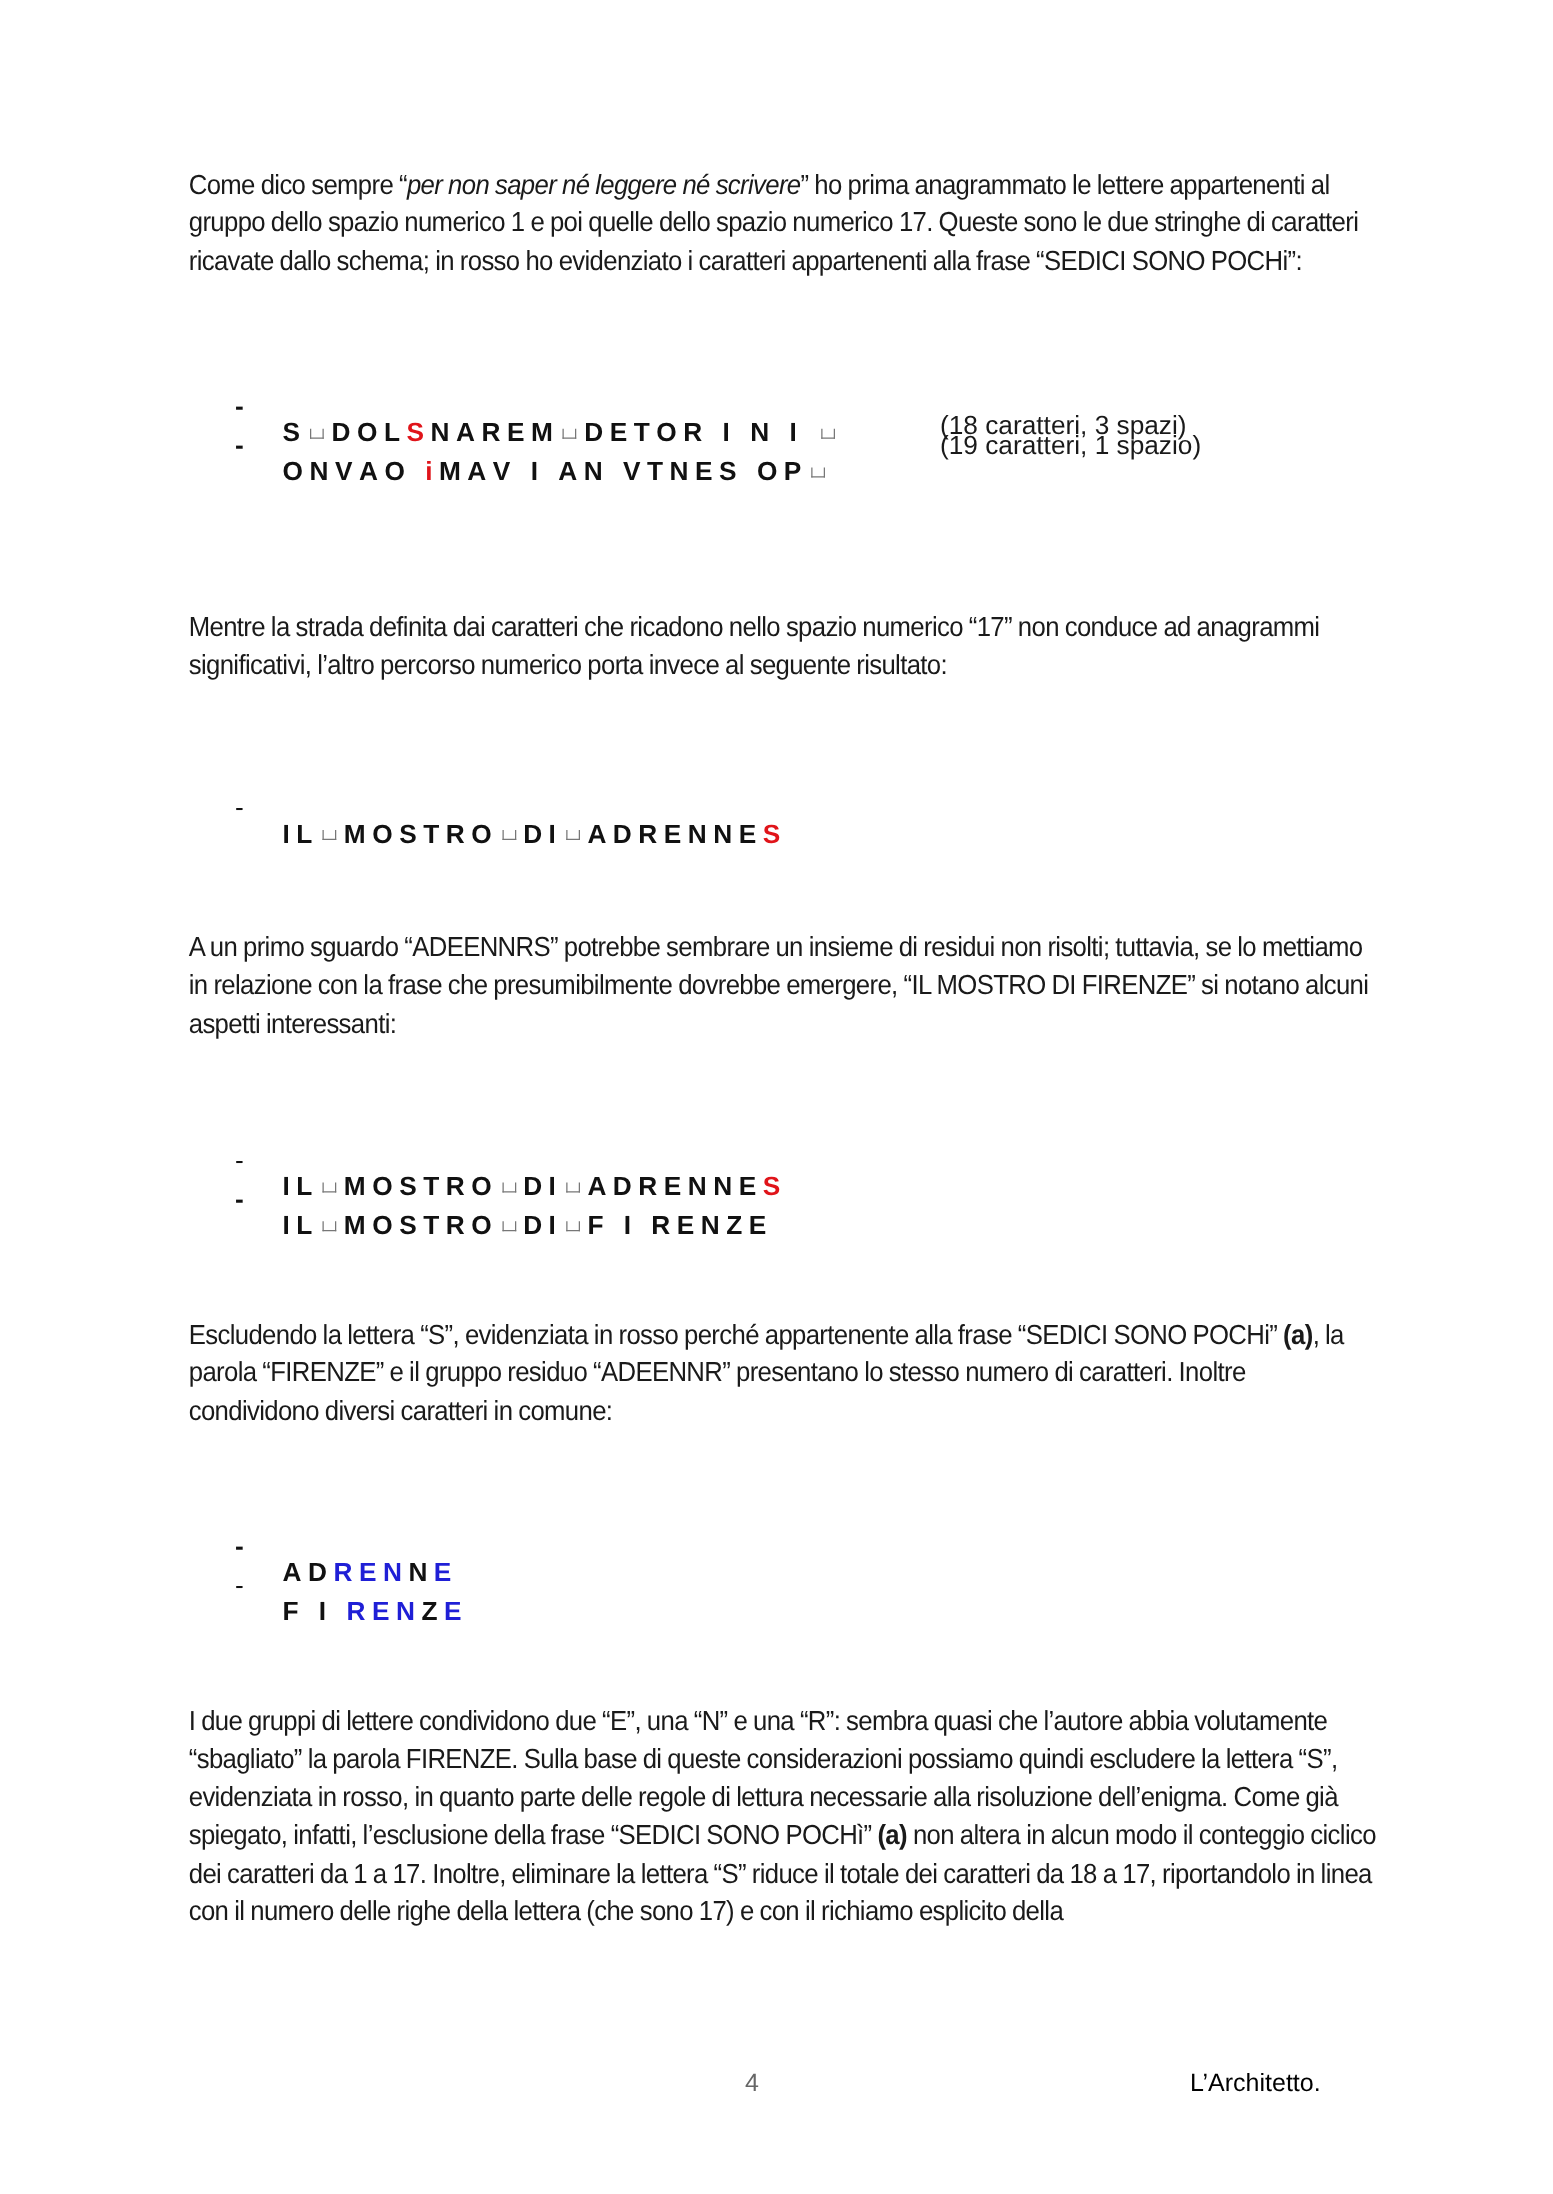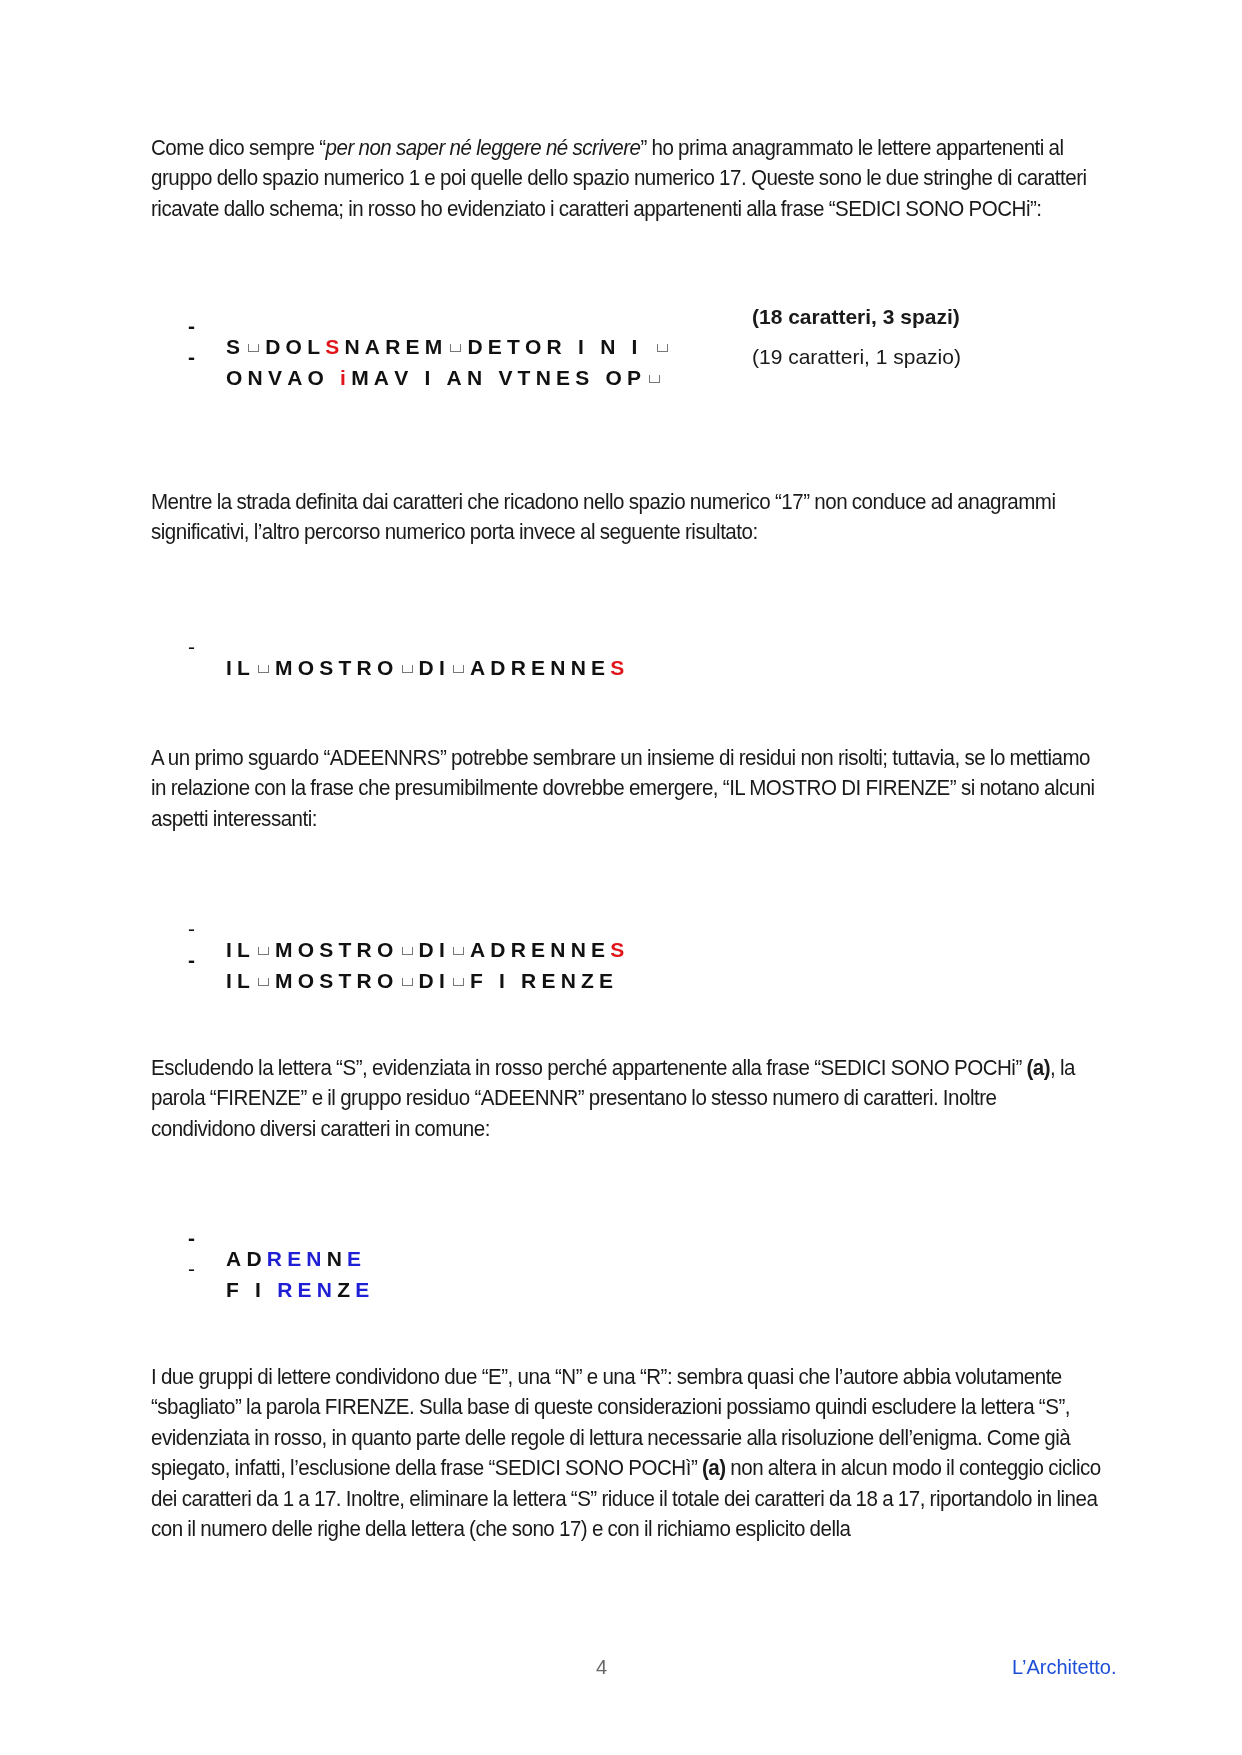--- a/index.html
+++ b/index.html
@@ -17,42 +17,42 @@
   .dash { position: absolute; left: 0; top: 0; font-weight: bold; }
   .dash.light { font-weight: normal; }
   .letters { position: absolute; left: 38px; top: 0; letter-spacing: 5.2px; margin-top: 21px; }
   .letters span.ch { display: inline-block; }
   .letters span.red { color: #e0141a; }
   .letters span.blue { color: #1f1fd6; }
   .letters span.sp { display: inline-block; width: 9px; height: 7px; border: 1px solid #777; border-top: none;
                      margin: 0 6px 0 3px; vertical-align: 2px; letter-spacing: 0; }
   .note { position: absolute; left: 752px; font-size: 21px; line-height: 30.5px; color: #1a1a1a; font-weight: normal; }
   .footer-num { position: absolute; left: 596px; top: 1656px; font-size: 20px; color: #666; }
-  .footer-author { position: absolute; left: 1012px; top: 1656px; font-size: 20px; color: #1d4ed8; }
+  .footer-author { position: absolute; left: 952px; top: 1656px; font-size: 20px; color: #000000; }
 </style>
 </head>
 <body>
 
 <div class="page">
 
   <div class="para" style="top:133px;">
     <span>Come dico sempre “</span><i>per non saper né leggere né scrivere</i><span>” ho prima anagrammato le lettere appartenenti al gruppo dello spazio numerico 1 e poi quelle dello spazio numerico 17. Queste sono le due stringhe di caratteri ricavate dallo schema; in rosso ho evidenziato i caratteri appartenenti alla frase “SEDICI SONO POCHi”:</span>
   </div>
 
   <div class="seq" style="top:311px;">
     <div class="seq-line">
       <span class="dash">-</span>
       <span class="letters"><span class="ch">S</span><span class="sp"></span><span class="ch">D</span><span class="ch">O</span><span class="ch">L</span><span class="ch red">S</span><span class="ch">N</span><span class="ch">A</span><span class="ch">R</span><span class="ch">E</span><span class="ch">M</span><span class="sp"></span><span class="ch">D</span><span class="ch">E</span><span class="ch">T</span><span class="ch">O</span><span class="ch">R</span><span class="ch">&nbsp;</span><span class="ch">I</span><span class="ch">&nbsp;</span><span class="ch">N</span><span class="ch">&nbsp;</span><span class="ch">I</span><span class="ch">&nbsp;</span><span class="sp"></span></span>
     </div>
     <div class="seq-line">
       <span class="dash">-</span>
       <span class="letters"><span class="ch">O</span><span class="ch">N</span><span class="ch">V</span><span class="ch">A</span><span class="ch">O</span><span class="ch">&nbsp;</span><span class="ch red">i</span><span class="ch">M</span><span class="ch">A</span><span class="ch">V</span><span class="ch">&nbsp;</span><span class="ch">I</span><span class="ch">&nbsp;</span><span class="ch">A</span><span class="ch">N</span><span class="ch">&nbsp;</span><span class="ch">V</span><span class="ch">T</span><span class="ch">N</span><span class="ch">E</span><span class="ch">S</span><span class="ch">&nbsp;</span><span class="ch">O</span><span class="ch">P</span><span class="sp"></span></span>
     </div>
   </div>
-  <div class="note" style="top:302px;font-weight:bold;">(18 caratteri, 3 spazi)</div>
+  <div class="note" style="top:326px;">(18 caratteri, 3 spazi)</div>
   <div class="note" style="top:341.5px;">(19 caratteri, 1 spazio)</div>
 
   <div class="para" style="top:487px;">Mentre la strada definita dai caratteri che ricadono nello spazio numerico “17” non conduce ad anagrammi significativi, l’altro percorso numerico porta invece al seguente risultato:</div>
 
   <div class="seq" style="top:632px;">
     <div class="seq-line">
       <span class="dash light">-</span>
       <span class="letters"><span class="ch">I</span><span class="ch">L</span><span class="sp"></span><span class="ch">M</span><span class="ch">O</span><span class="ch">S</span><span class="ch">T</span><span class="ch">R</span><span class="ch">O</span><span class="sp"></span><span class="ch">D</span><span class="ch">I</span><span class="sp"></span><span class="ch">A</span><span class="ch">D</span><span class="ch">R</span><span class="ch">E</span><span class="ch">N</span><span class="ch">N</span><span class="ch">E</span><span class="ch red">S</span></span>
     </div>
   </div>

